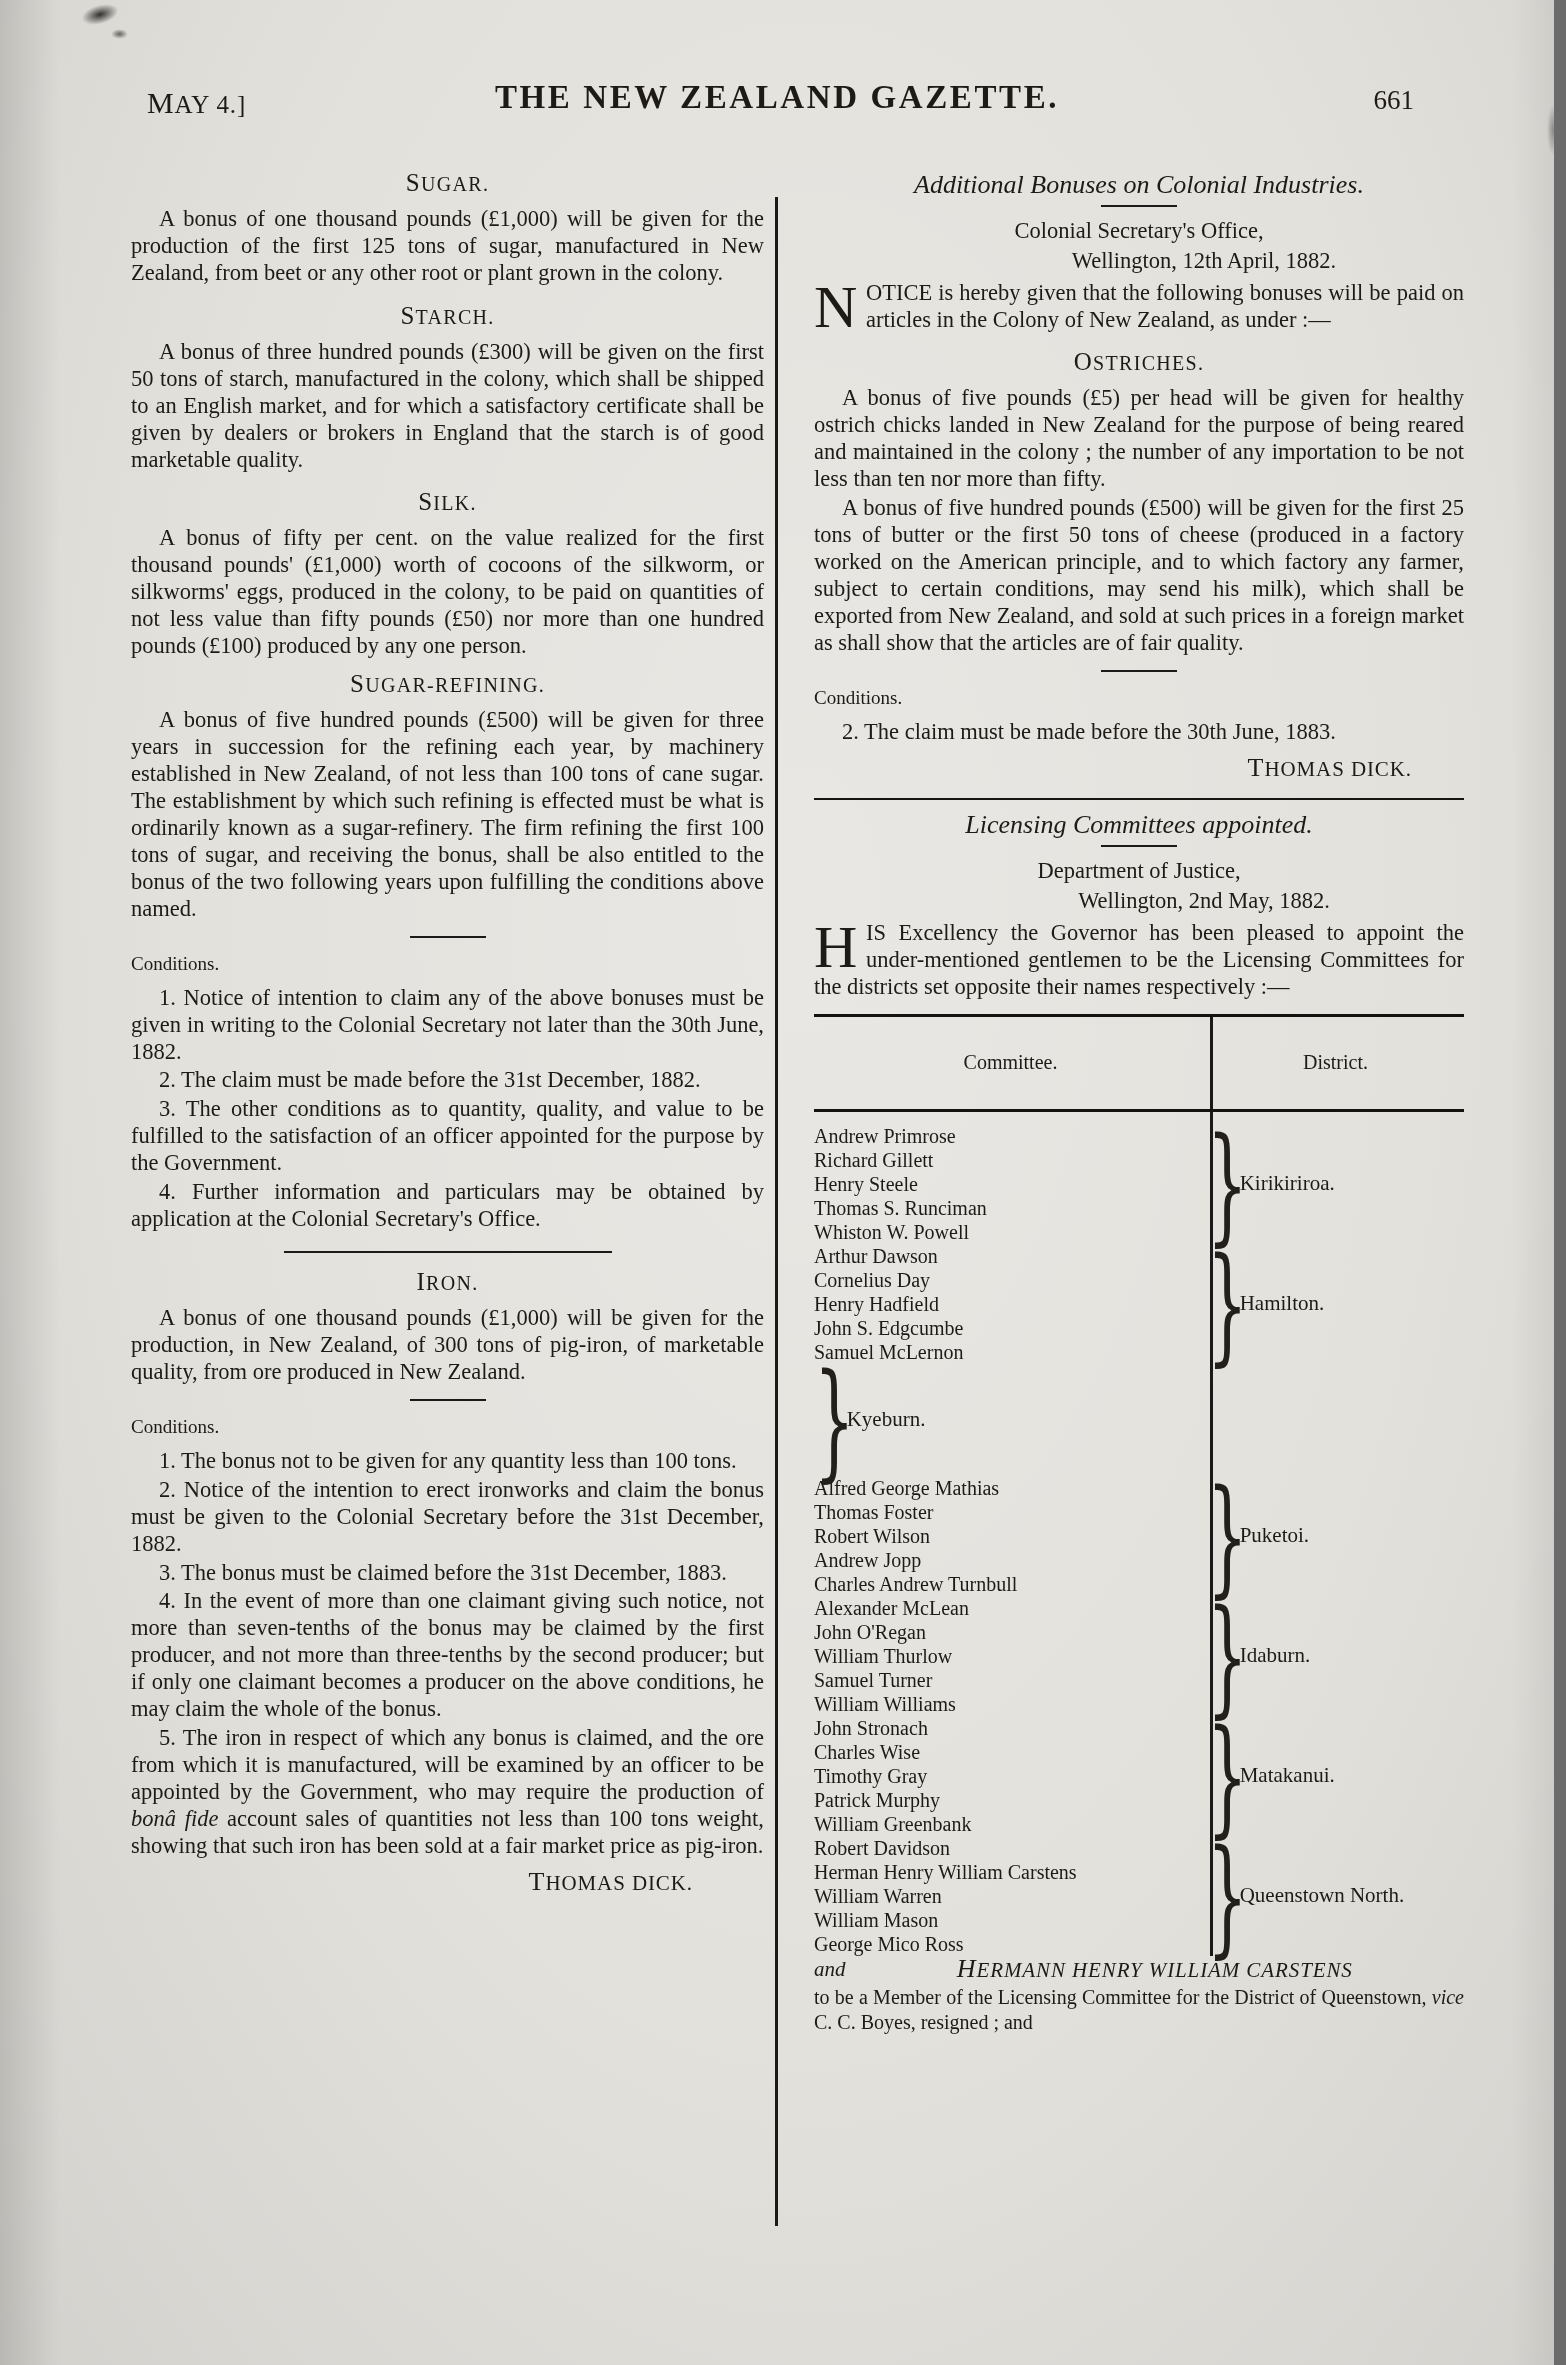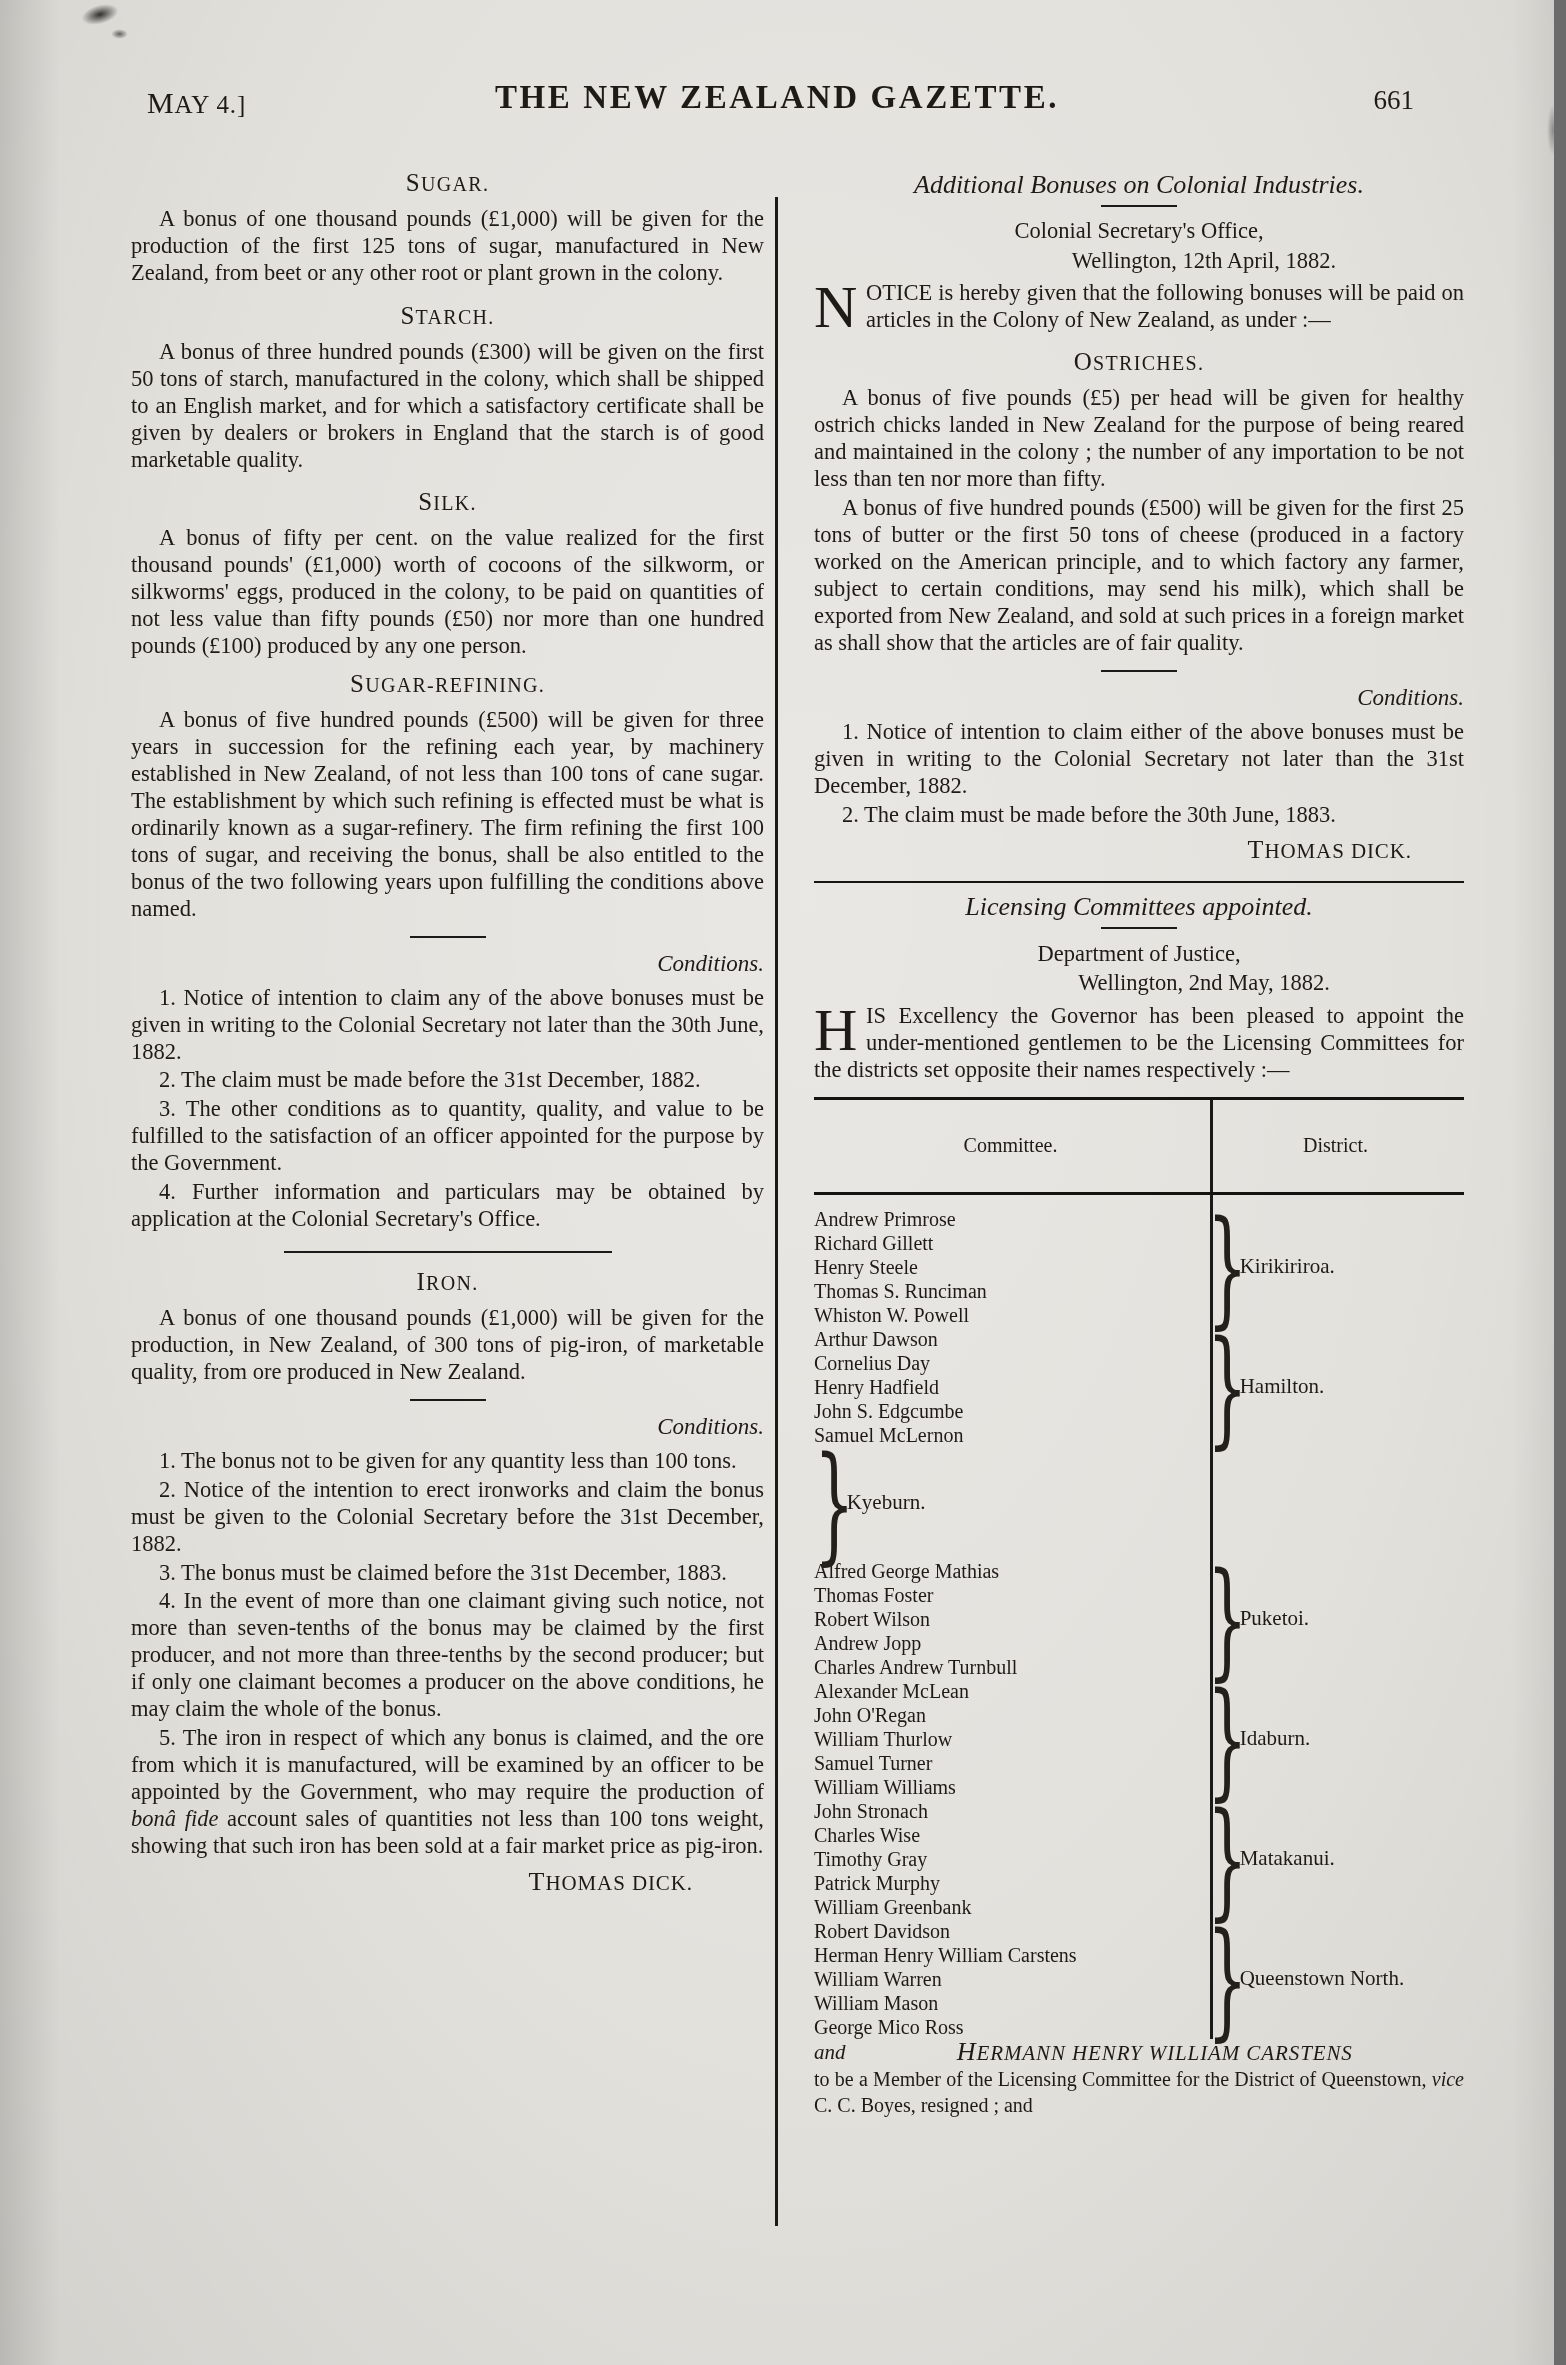--- a/index.html
+++ b/index.html
@@ -17,21 +17,21 @@
   .hdr-num{position:absolute;right:140px;top:85px;font-size:27px;}
   
   .col{position:absolute;top:169px;text-align:justify;font-size:22.5px;line-height:27px;}
   .col-left{left:131px;width:633px;}
   .col-right{left:814px;width:650px;}
   .divider{position:absolute;left:775px;top:197px;width:2.6px;height:2029px;background:#1b1a18;}
   p{margin:0 0 1.7px 0;text-indent:28px;}
   .sc-head{margin:15.6px 0 7px;text-align:center;font-weight:normal;font-size:20px;
            letter-spacing:1.3px;text-transform:uppercase;text-indent:0;}
   .sc-head::first-letter{font-size:25px;}
-  .ital-head{margin:12px 0 7px;text-align:right;font-style:italic;font-weight:normal;font-size:23px;text-indent:0;}
+  .ital-head{margin:12px 0 7px;text-align:left;font-weight:normal;font-size:19px;text-indent:0;}
   .ital-title{margin:1.7px 0 5.2px;text-align:center;font-style:italic;font-weight:normal;font-size:26px;text-indent:0;}
   .rule-short{width:76px;border-top:2.6px solid #1c1a18;margin:14px auto 10.4px;}
   .rule-long{width:328px;border-top:2.6px solid #1c1a18;margin:19px auto 14px;}
   .rule-full{border-top:2.6px solid #171511;margin:15.6px 0 10.4px;}
   .signature{text-align:right;padding-right:71px;margin-top:8.6px;text-indent:0;}
   .smallcaps{display:inline-block;text-transform:uppercase;font-size:21px;letter-spacing:0.9px;}
   .smallcaps::first-letter{font-size:26px;}
   .office-line{text-align:center;text-indent:0;margin:2.6px 0;}
   .office-date{text-align:center;text-indent:0;margin:1.7px 0 5.2px;padding-left:130px;}
   .dropcap{float:left;font-size:60px;line-height:48px;padding:4.3px 8.6px 0 0;}
@@ -118,21 +118,20 @@
     <p class="office-date">Wellington, 12th April, 1882.</p>
     <p style="text-indent:0;"><span class="dropcap">N</span><span>OTICE is hereby given that the following bonuses will be paid on articles in the Colony of New Zealand, as under :—</span></p>
 
     <h2 class="sc-head" style="clear:both;">Ostriches.</h2>
     <p>A bonus of five pounds (£5) per head will be given for healthy ostrich chicks landed in New Zealand for the purpose of being reared and maintained in the colony ; the number of any importation to be not less than ten nor more than fifty.</p>
 
     <p>A bonus of five hundred pounds (£500) will be given for the first 25 tons of butter or the first 50 tons of cheese (produced in a factory worked on the American principle, and to which factory any farmer, subject to certain conditions, may send his milk), which shall be exported from New Zealand, and sold at such prices in a foreign market as shall show that the articles are of fair quality.</p>
 
     <div class="rule-short"></div>
     <h3 class="ital-head">Conditions.</h3>
-    <p>1. Notice of intention to claim either of the above bonuses must be given in writing to the Colonial Secretary not later than the 31st December, 1882.</p>
     <p>2. The claim must be made before the 30th June, 1883.</p>
     <p class="signature" style="padding-right:52px;"><span class="smallcaps">Thomas Dick.</span></p>
 
     <div class="rule-full"></div>
 
     <h2 class="ital-title">Licensing Committees appointed.</h2>
     <div class="rule-short" style="margin-top:7px;"></div>
     <p class="office-line">Department of Justice,</p>
     <p class="office-date">Wellington, 2nd May, 1882.</p>
     <p style="text-indent:0;"><span class="dropcap">H</span><span>IS Excellency the Governor has been pleased to appoint the under-mentioned gentlemen to be the Licensing Committees for the districts set opposite their names respectively :—</span></p>

